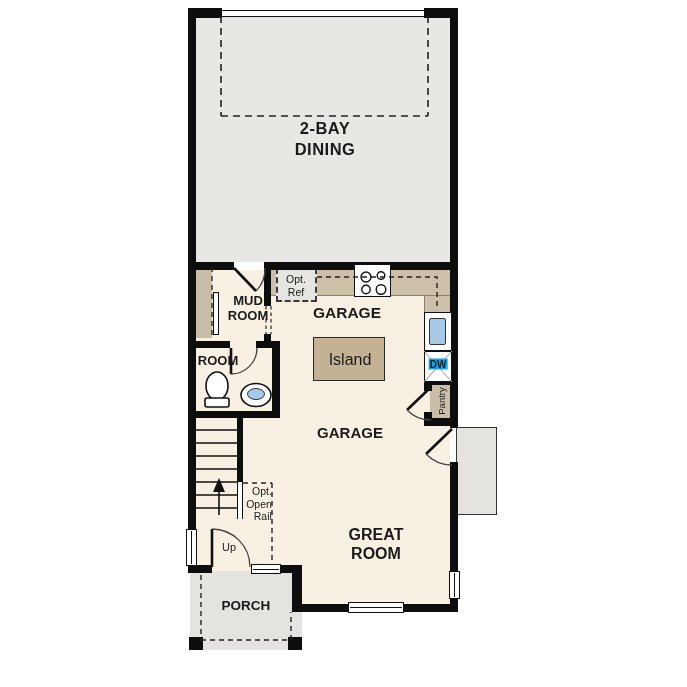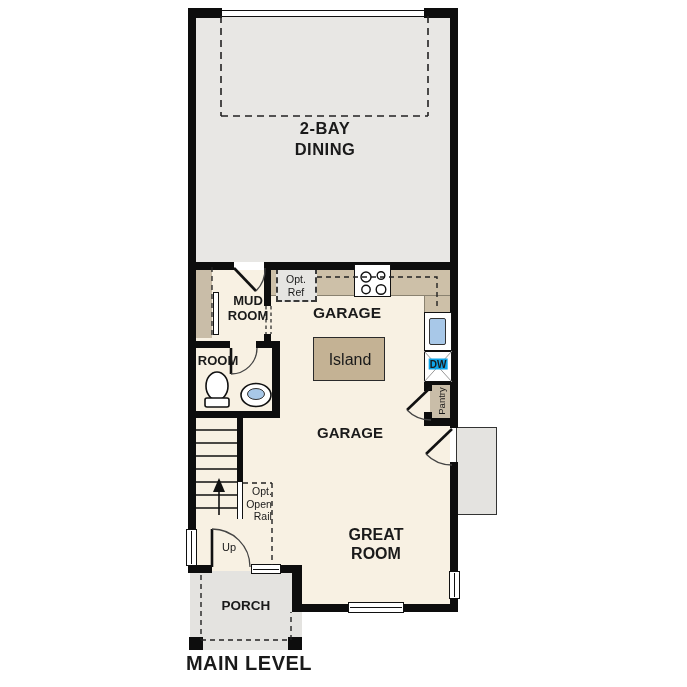--- a/index.html
+++ b/index.html
@@ -193,21 +193,20 @@
     <div>Opt.</div>
     <div>Ref</div>
   </div>
   <div class="lbl room-lbl" style="left:218px;top:360px;font-size:13px;">ROOM</div>
   <div class="lbl room-lbl" style="left:350px;top:432px;font-size:15px;">GARAGE</div>
   <div class="lbl room-lbl" style="left:376px;top:544px;font-size:16px;line-height:19px;">
     <div>GREAT</div>
     <div>ROOM</div>
   </div>
   <div class="lbl room-lbl" style="left:246px;top:605px;font-size:13.5px;">PORCH</div>
-  <div class="lbl room-lbl" style="left:249px;top:663px;font-size:20px;letter-spacing:0.5px;">MAIN LEVEL</div>
   <div class="lbl" style="left:438px;top:364px;font-size:10px;"><span class="dw-text">DW</span></div>
   <div class="lbl" style="left:441px;top:401px;font-size:9.5px;transform:translate(-50%,-50%) rotate(-90deg);">Pantry</div>
   <div class="lbl" style="left:217px;top:547px;font-size:11px;padding-left:24px;">Up</div>
   <div class="lbl" style="left:259px;top:504px;font-size:10.5px;line-height:12.5px;text-align:right;">
     <div>Opt.</div>
     <div>Open</div>
     <div>Rail</div>
   </div>
 
 </div>

